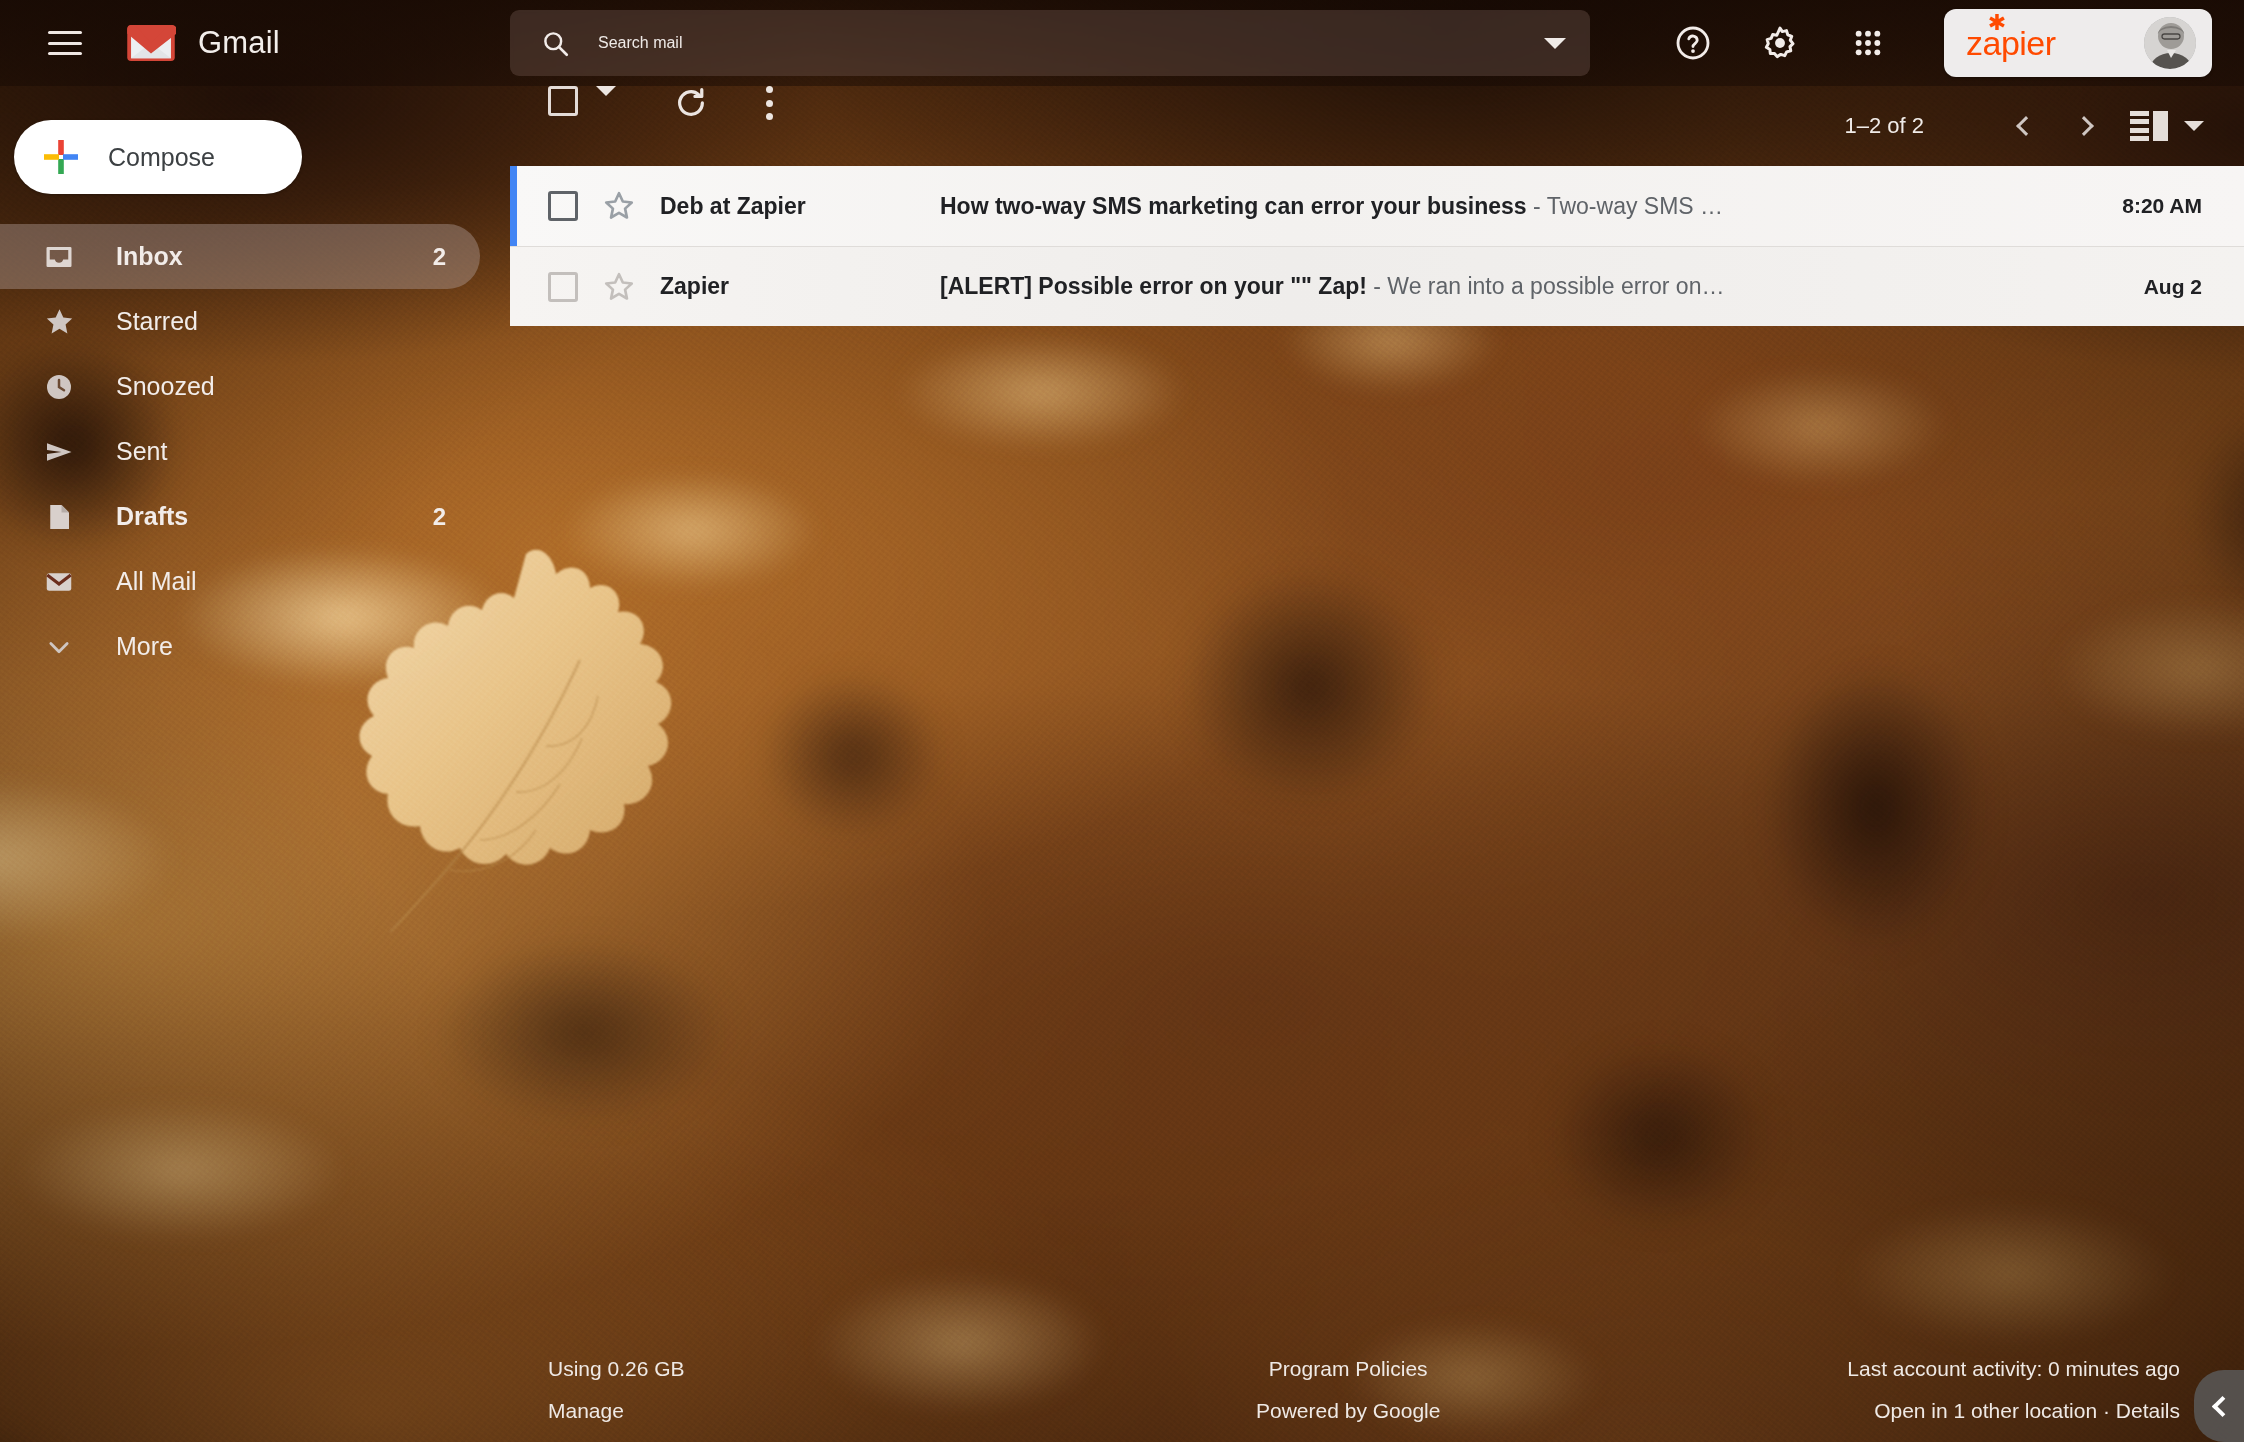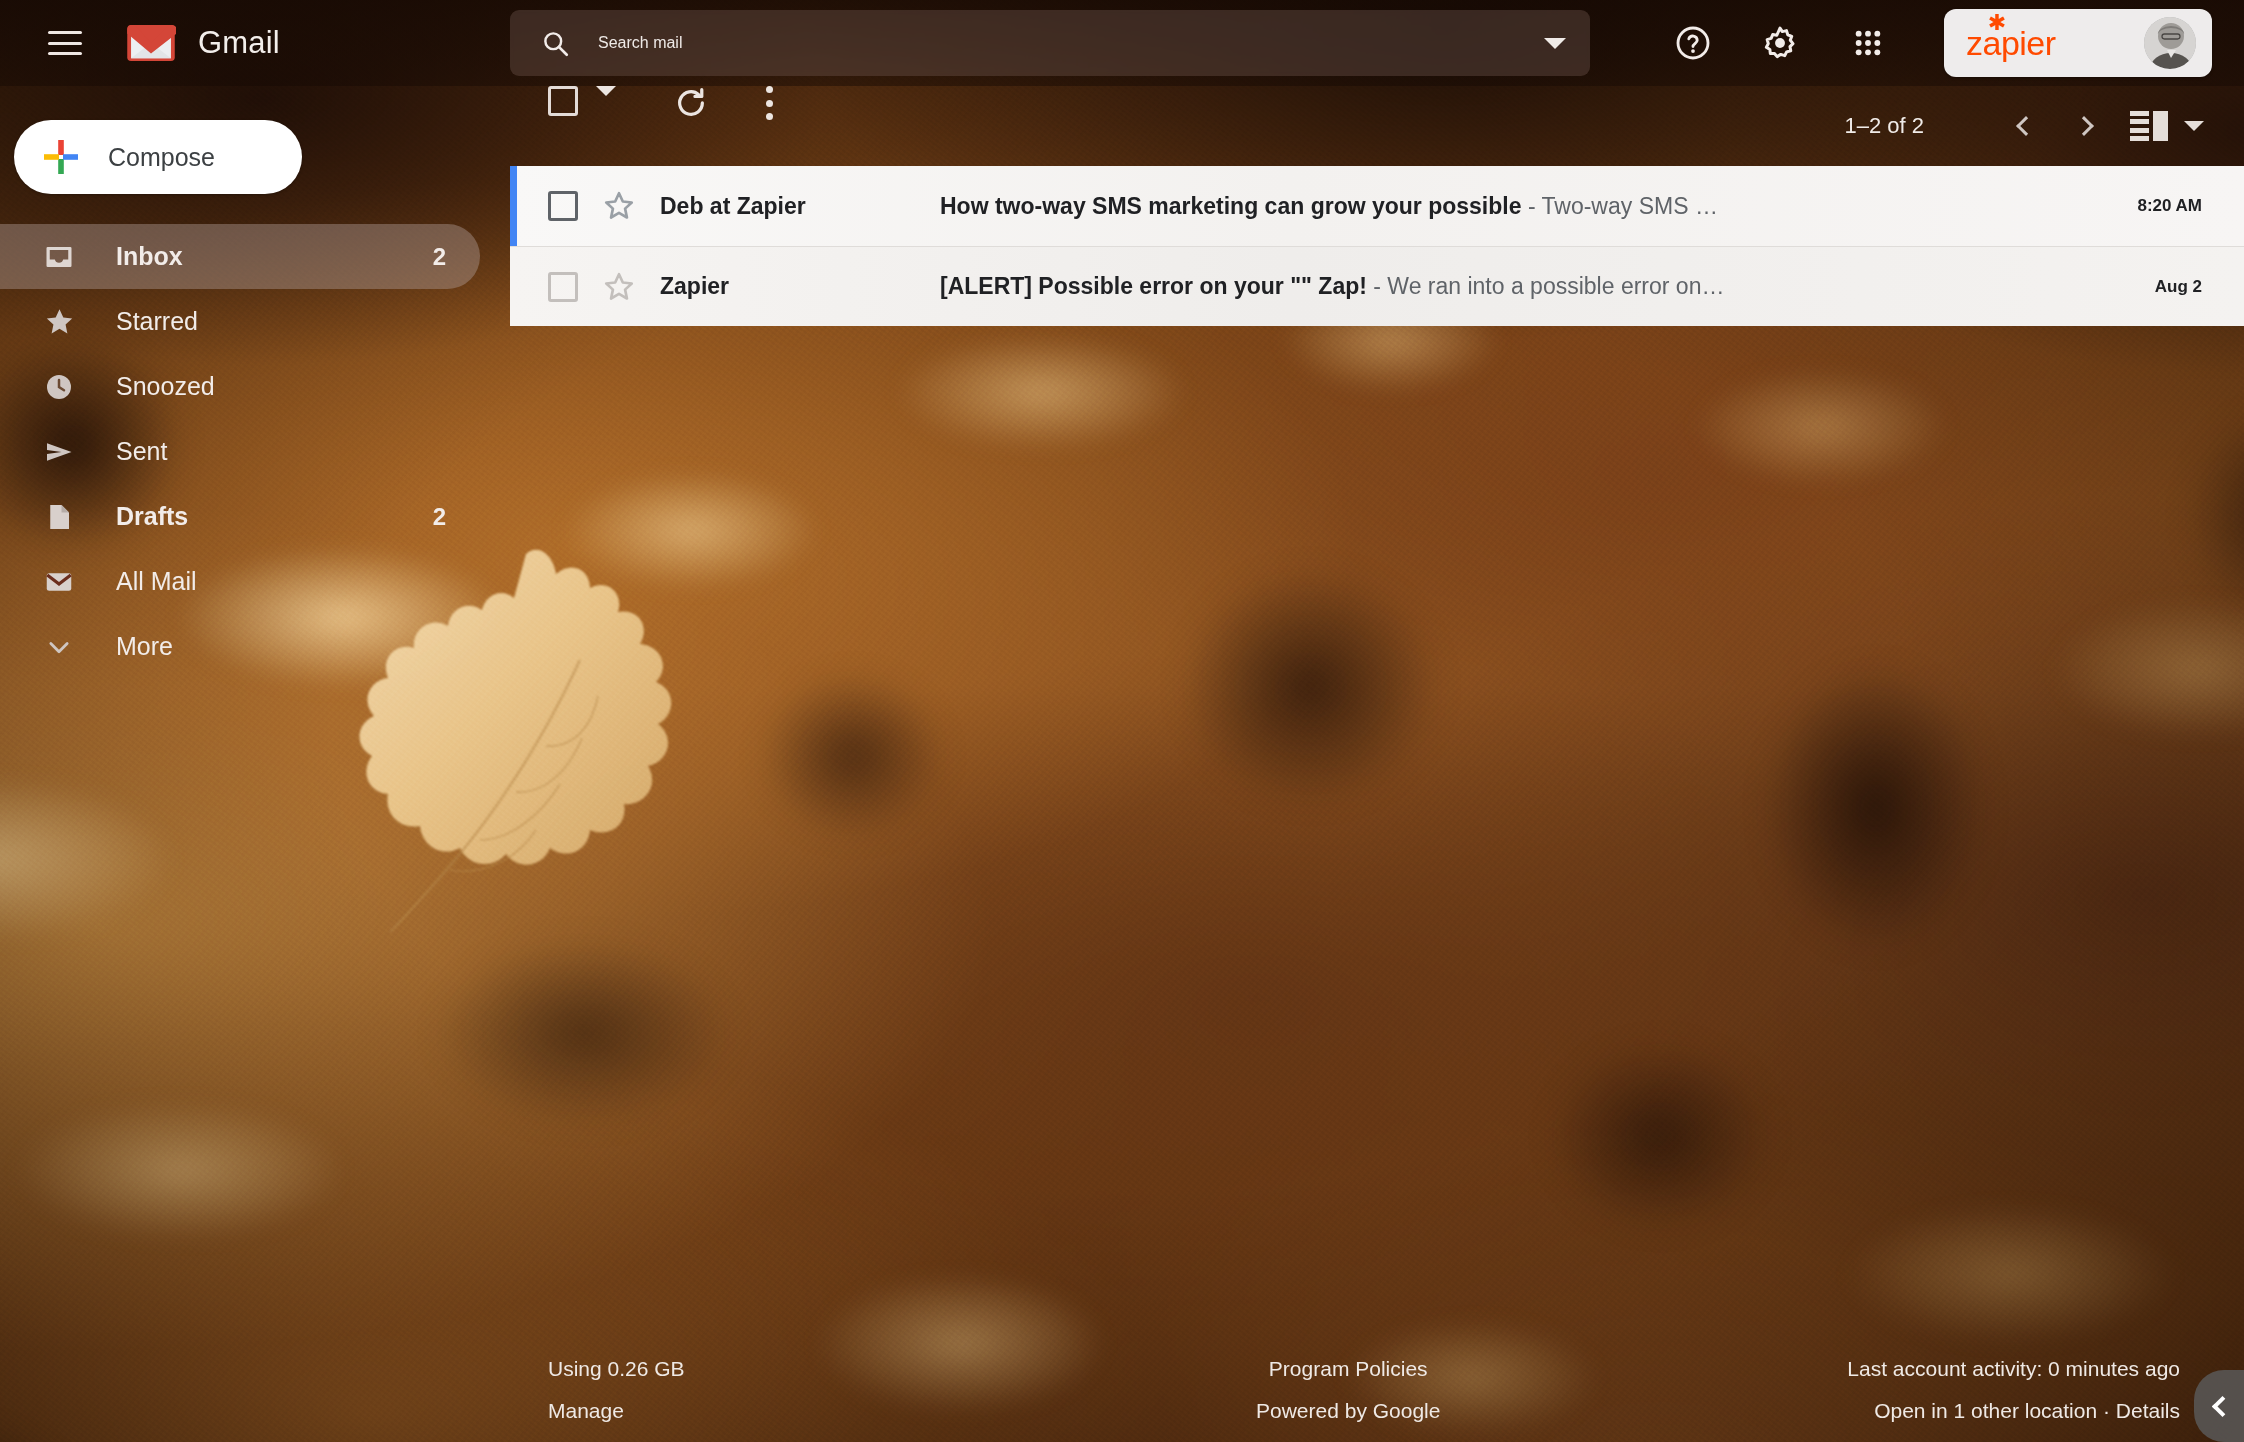--- a/index.html
+++ b/index.html
@@ -243,21 +243,21 @@
 
   .row-subjwrap {
     flex:1; min-width:0; font-size:23px; white-space:nowrap; overflow:hidden;
     text-overflow:ellipsis; padding-right:30px;
   }
   .row-subject { color:#202124; font-weight:bold; }
   .row-snippet { color:#5f6368; font-weight:normal; }
 
   .row-date {
     width:170px; flex:0 0 170px; text-align:right; padding-right:42px;
-    font-size:17px; color:#202124; font-weight:bold;
+    font-size:21px; color:#202124; font-weight:bold;
   }
 
   
   #footer {
     position:absolute; left:0; right:0; bottom:0; height:112px; z-index:16;
     font-size:21px; color:#efe9e5;
   }
   .foot-col { position:absolute; top:18px; line-height:42px; }
   #foot-left  { left:548px; }
   #foot-mid   { left:1256px; text-align:center; }
@@ -530,21 +530,21 @@
 
     <div class="row unread">
       <div class="row-check"></div>
       <span class="row-star">
         <svg viewBox="0 0 24 24" width="34" height="34">
           <path fill="none" stroke="#9aa0a6" stroke-width="1.9" stroke-linejoin="round" d="M12 3 l2.7 5.8 6.3 .75 -4.7 4.3 1.3 6.25 -5.6 -3.2 -5.6 3.2 1.3 -6.25 -4.7 -4.3 6.3 -.75z"></path>
         </svg>
       </span>
       <span class="row-sender">Deb at Zapier</span>
       <span class="row-subjwrap">
-        <span class="row-subject">How two-way SMS marketing can grow your possible</span><span class="row-snippet"> - Two-way SMS …</span>
+        <span class="row-subject">How two-way SMS marketing can error your business</span><span class="row-snippet"> - Two-way SMS …</span>
       </span>
       <span class="row-date">8:20 AM</span>
     </div>
 
     <div class="row read">
       <div class="row-check"></div>
       <span class="row-star">
         <svg viewBox="0 0 24 24" width="34" height="34">
           <path fill="none" stroke="#c3bfbc" stroke-width="1.9" stroke-linejoin="round" d="M12 3 l2.7 5.8 6.3 .75 -4.7 4.3 1.3 6.25 -5.6 -3.2 -5.6 3.2 1.3 -6.25 -4.7 -4.3 6.3 -.75z"></path>
         </svg>

